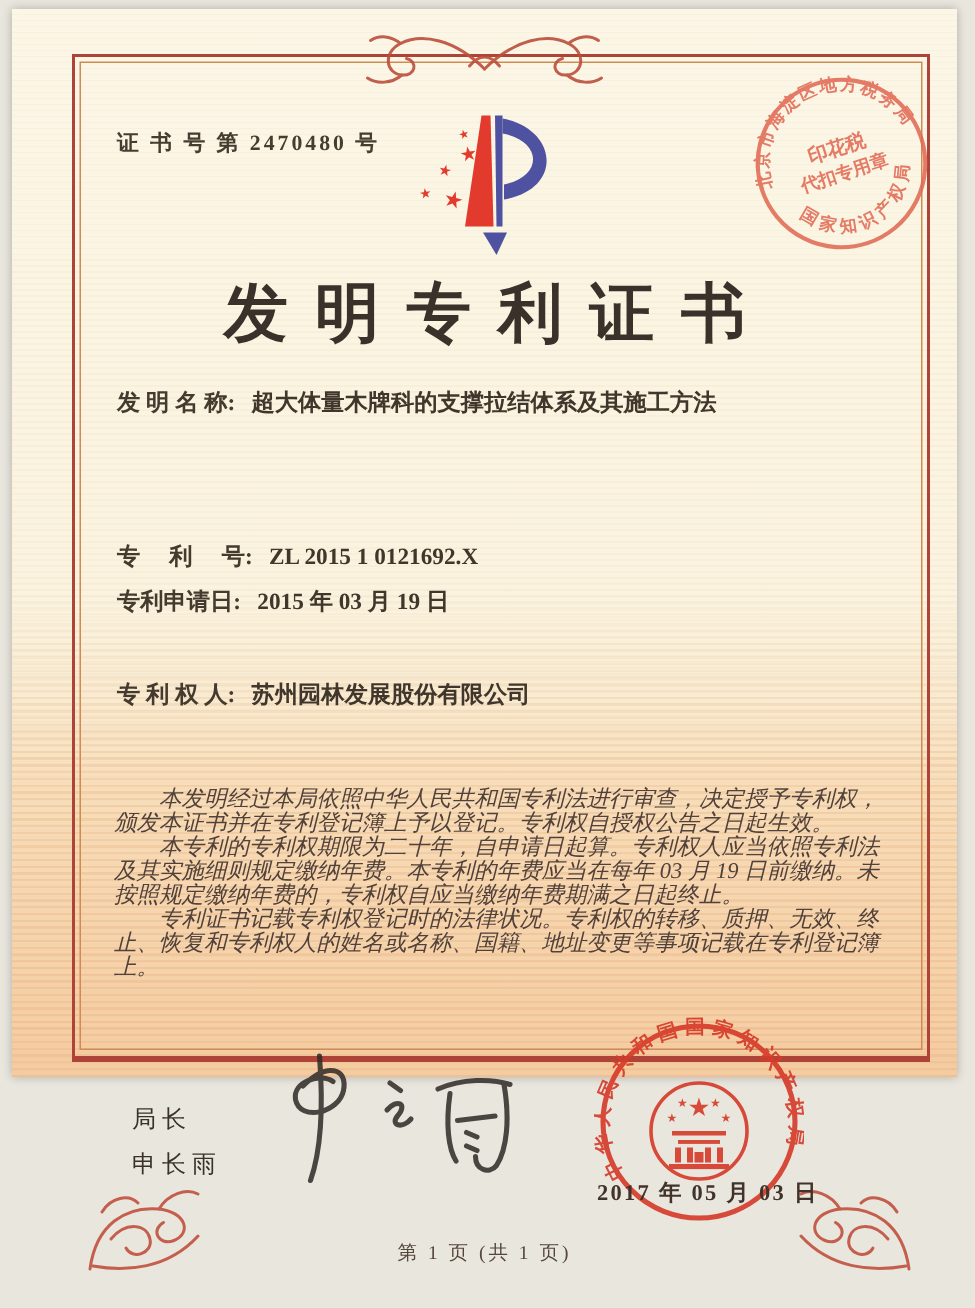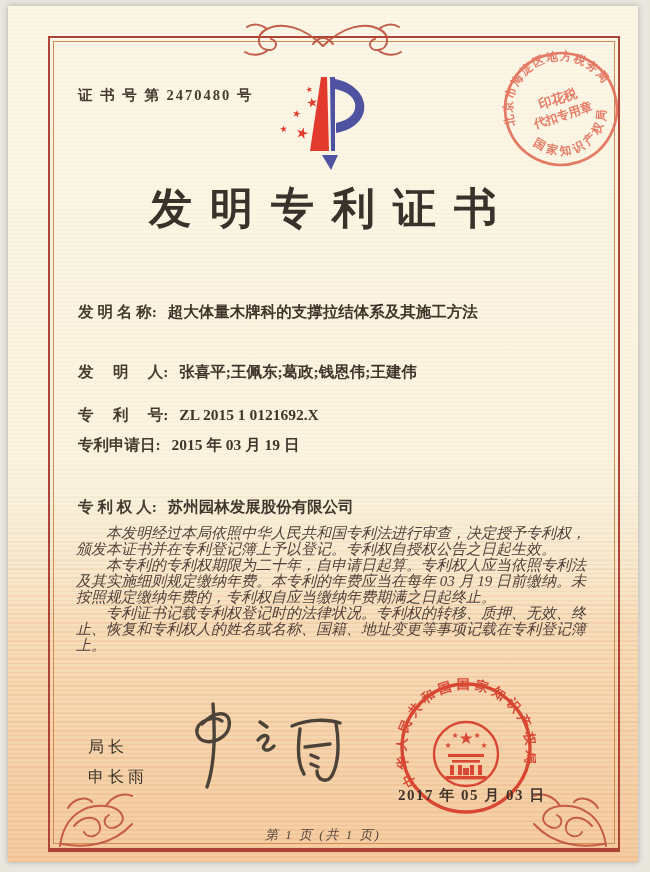--- a/index.html
+++ b/index.html
@@ -1,52 +1,52 @@
 <!DOCTYPE html>
 <html><head>
 <meta charset="utf-8">
 <style>
   html,body{margin:0;padding:0;background:#cfccc4;}
   .stage{position:relative;width:650px;height:872px;overflow:hidden;
          font-family:"Liberation Serif","DejaVu Serif",serif;background:#e9e6de;}
-  .paper{position:absolute;left:8px;top:6px;width:630px;height:856px;
+  .paper{position:absolute;left:8px;top:6px;width:630px;height:712px;
          background:
            repeating-linear-gradient(0deg, rgba(216,168,126,0.07) 0 1px, rgba(0,0,0,0) 1px 4px),
            linear-gradient(180deg,#fbf6e6 0%,#faf3df 55%,#f8eed6 75%,#f6e9cd 100%);
          box-shadow:0 0 6px rgba(0,0,0,.25);}
   .peach-overlay{position:absolute;left:0;top:0;width:100%;height:100%;pointer-events:none;
          background:
            repeating-linear-gradient(0deg, rgba(226,150,92,0.20) 0 1.5px, rgba(0,0,0,0) 1.5px 4.5px),
            linear-gradient(180deg, rgba(246,205,160,0) 55%, rgba(246,200,150,.45) 74%, rgba(243,188,138,.65) 100%);
          -webkit-mask-image:linear-gradient(180deg,transparent 52%,#000 72%);
          mask-image:linear-gradient(180deg,transparent 52%,#000 72%);}
   .frame-outer{position:absolute;left:40px;top:30px;right:18px;bottom:10px;
          border:2px solid #ae4338;border-bottom-width:4px;}
   .frame-inner{position:absolute;left:3px;top:3px;right:3px;bottom:4px;border:1px solid #d08b55;}
   .cert-no{position:absolute;left:70px;top:80px;font-size:14.5px;color:#463c30;
          letter-spacing:2px;font-weight:bold;}
   .title{position:absolute;left:0;top:174px;width:100%;text-align:center;font-size:43px;
          font-weight:bold;color:#39312a;letter-spacing:18px;text-indent:18px;}
   .field-row{position:absolute;left:70px;font-size:15.5px;color:#453a2e;font-weight:bold;
-         white-space:nowrap;margin-top:44px;}
+         white-space:nowrap;}
   .field-row .lab{display:inline-block;}
   .field-row .val{display:inline-block;margin-left:7px;font-weight:bold;color:#41362b;}
   .paras{position:absolute;left:68px;top:519px;width:510px;font-size:15px;line-height:16px;
          color:#51413a;font-style:italic;}
   .paras p{margin:0;text-indent:2em;text-align:justify;}
   .signer{position:absolute;left:80px;top:726px;font-size:16px;font-weight:normal;
          color:#39322b;letter-spacing:4px;line-height:30px;}
   .sig-svg{position:absolute;left:160px;top:686px;}
   .seal{position:absolute;left:388px;top:672px;width:140px;height:140px;opacity:.92;}
   .stamp{position:absolute;left:494px;top:44px;width:118px;height:118px;
          transform:rotate(-18deg);opacity:.85;}
   .issue-date{position:absolute;left:390px;top:780px;font-size:15px;font-weight:bold;
          color:#41332a;letter-spacing:1.5px;z-index:5;}
   .footer-page{position:absolute;left:0;top:820px;width:100%;text-align:center;
-         font-size:13px;color:#55463c;letter-spacing:2px;font-style:italic;}
+         font-size:13px;color:#55463c;letter-spacing:2px;}
   .flourish{position:absolute;top:752px;opacity:.9;}
   .flourish.fl-left{left:46px;}
   .flourish.fl-right{right:26px;transform:scaleX(-1);}
   .top-orn{position:absolute;left:50%;top:10px;transform:translateX(-50%);opacity:.9;}
   .logo{position:absolute;left:262px;top:68px;}
 </style>
 </head>
 <body>
 
 <div class="stage">
@@ -97,24 +97,20 @@
       </text>
       <text x="56" y="50" text-anchor="middle" font-size="12.5" font-weight="bold" fill="#e06650">印花税</text>
       <text x="56" y="66" text-anchor="middle" font-size="11.5" font-weight="bold" fill="#e06650">代扣专用章</text>
     </svg>
 
     <div class="title">发明专利证书</div>
 
     <div class="field-row" style="top:252px">
       <span class="lab">发 明 名 称:</span>
       <span class="val">超大体量木牌科的支撑拉结体系及其施工方法</span>
-    </div>
-    <div class="field-row" style="top:312px">
-      <span class="lab">发　 明　 人:</span>
-      <span class="val">张喜平;王佩东;葛政;钱恩伟;王建伟</span>
     </div>
     <div class="field-row" style="top:355px">
       <span class="lab">专　 利　 号:</span>
       <span class="val">ZL 2015 1 0121692.X</span>
     </div>
     <div class="field-row" style="top:385px">
       <span class="lab">专利申请日:</span>
       <span class="val">2015 年 03 月 19 日</span>
     </div>
     <div class="field-row" style="top:447px">

